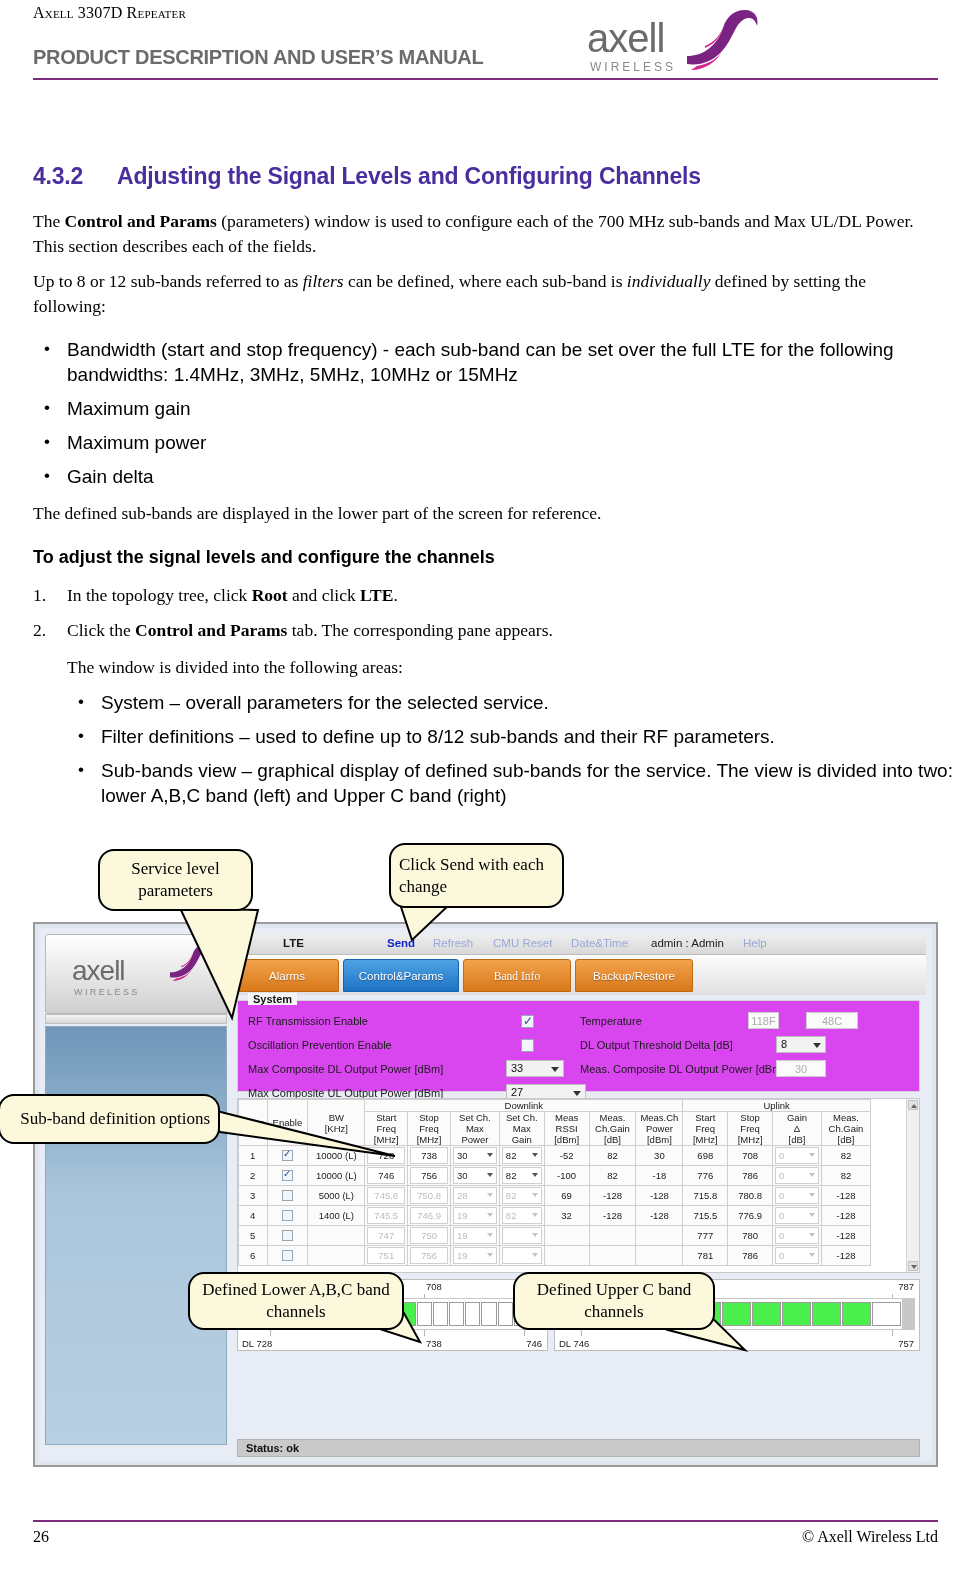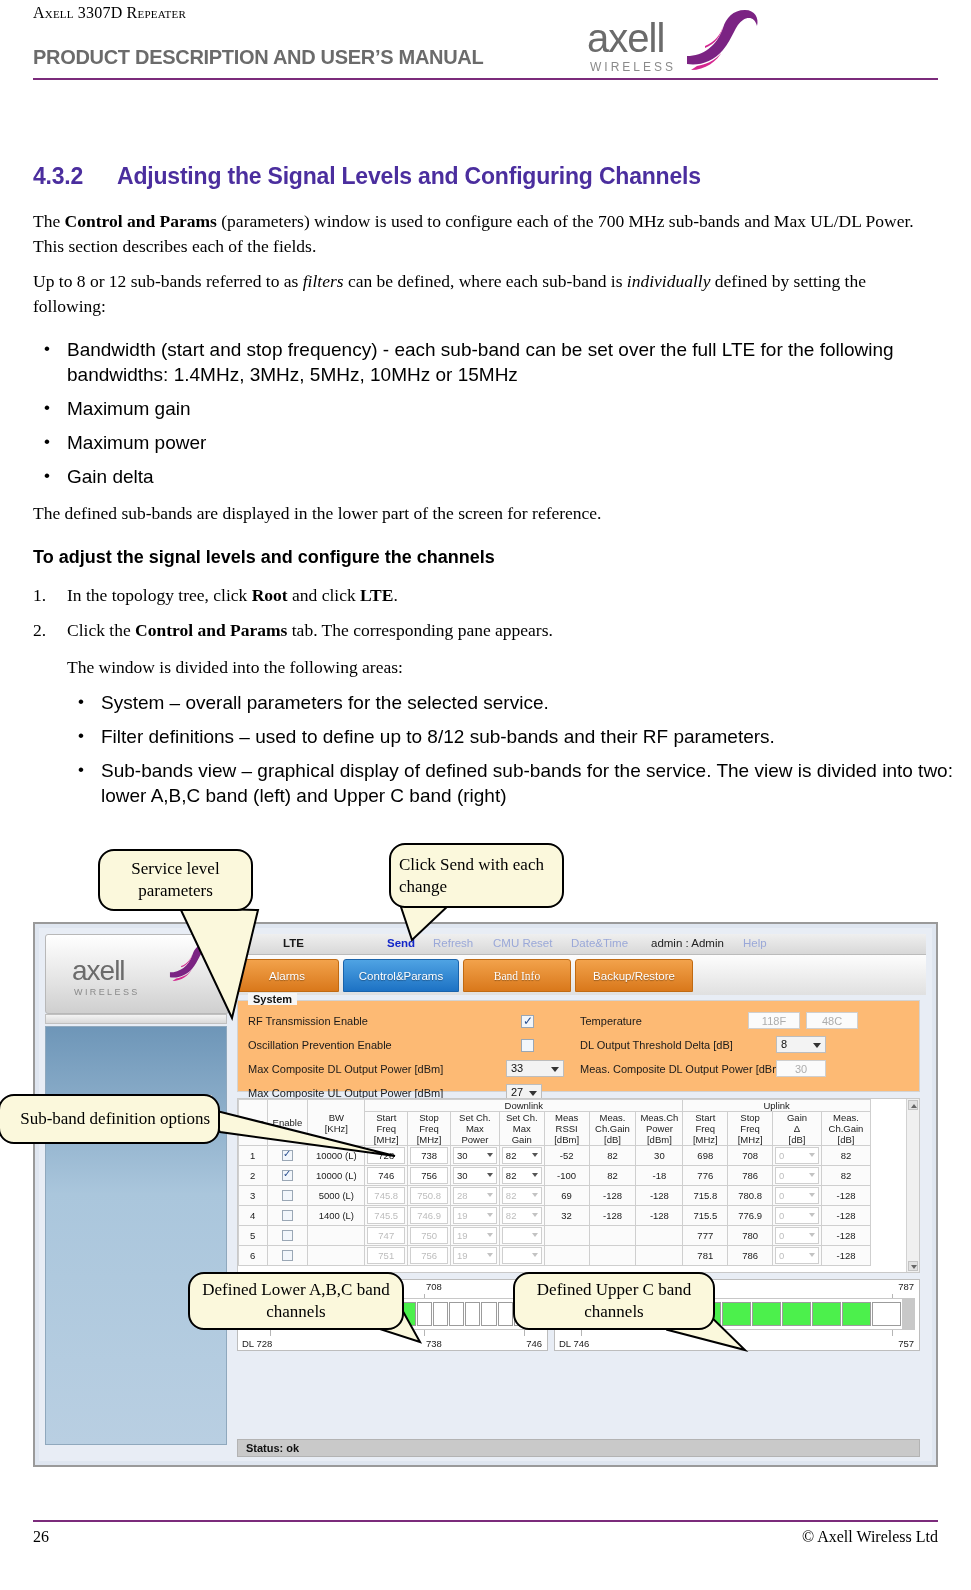--- a/index.html
+++ b/index.html
@@ -121,21 +121,21 @@
     display:flex;align-items:center;justify-content:center;
     text-shadow:0 1px 1px rgba(0,0,0,.35);box-sizing:border-box;}
   .tab.o{background:linear-gradient(#f2a24b,#d9781b);border:1px solid #c06a12;}
   .tab.b{background:linear-gradient(#4fa3e3,#1d72c4);border:1px solid #1963ab;}
   .tab1{left:4px;width:104px;}
   .tab2{left:112px;width:116px;}
   .tab3{left:232px;width:108px;font-family:Liberation Serif, serif;}
   .tab4{left:344px;width:118px;}
 
   .sysbox{position:absolute;left:6px;top:66px;right:6px;height:92px;
-    border:1px solid #d3d3d3;background:#fdba74;box-sizing:border-box;}
+    border:1px solid #d3d3d3;background:#d946ef;box-sizing:border-box;}
   .sysbox .legend{position:absolute;left:10px;top:-8px;background:#f6f6f6;padding:0 5px;
     font-family:"Liberation Sans",sans-serif;font-size:11px;font-weight:bold;color:#111;}
   .fld{position:absolute;font-family:"Liberation Sans",sans-serif;font-size:11px;color:#1a1a1a;}
   .chk{position:absolute;width:13px;height:13px;border:1px solid #9aa7b5;background:#f2f6fb;box-sizing:border-box;}
   .chk.on:after{content:"\2713";position:absolute;left:1px;top:-2px;font-size:12px;color:#2a4f8f;}
   .ro{position:absolute;height:17px;border:1px solid #cfcfcf;background:#fbfbfb;color:#adadad;
     font-family:"Liberation Sans",sans-serif;font-size:11px;
     display:flex;align-items:center;justify-content:center;box-sizing:border-box;}
   .sel{position:absolute;height:17px;border:1px solid #bdbdbd;background:#f3f3f3;
     font-family:"Liberation Sans",sans-serif;font-size:11px;color:#111;box-sizing:border-box;}
@@ -316,27 +316,27 @@
         <span class="fld" style="left:10px;top:38px;">Oscillation Prevention Enable</span>
         <span class="chk" style="left:283px;top:38px;"></span>
 
         <span class="fld" style="left:10px;top:62px;">Max Composite DL Output Power [dBm]</span>
         <span class="sel" style="left:268px;top:59px;width:58px;">
           <span class="v">33</span>
             <span class="ar"></span>
         </span>
 
         <span class="fld" style="left:10px;top:86px;">Max Composite UL Output Power [dBm]</span>
-        <span class="sel" style="left:268px;top:83px;width:36px;">
+        <span class="sel" style="left:268px;top:83px;width:80px;">
           <span class="v">27</span>
             <span class="ar"></span>
         </span>
 
         <span class="fld" style="left:342px;top:14px;">Temperature</span>
-        <span class="ro" style="left:510px;top:11px;width:52px;">118F</span>
+        <span class="ro" style="left:510px;top:11px;width:31px;">118F</span>
         <span class="ro" style="left:568px;top:11px;width:52px;">48C</span>
 
         <span class="fld" style="left:342px;top:38px;">DL Output Threshold Delta [dB]</span>
         <span class="sel" style="left:538px;top:35px;width:50px;">
           <span class="v">8</span>
             <span class="ar"></span>
         </span>
 
         <span class="fld" style="left:342px;top:62px;">Meas. Composite DL Output Power [dBm]</span>
         <span class="ro" style="left:538px;top:59px;width:50px;">30</span>

